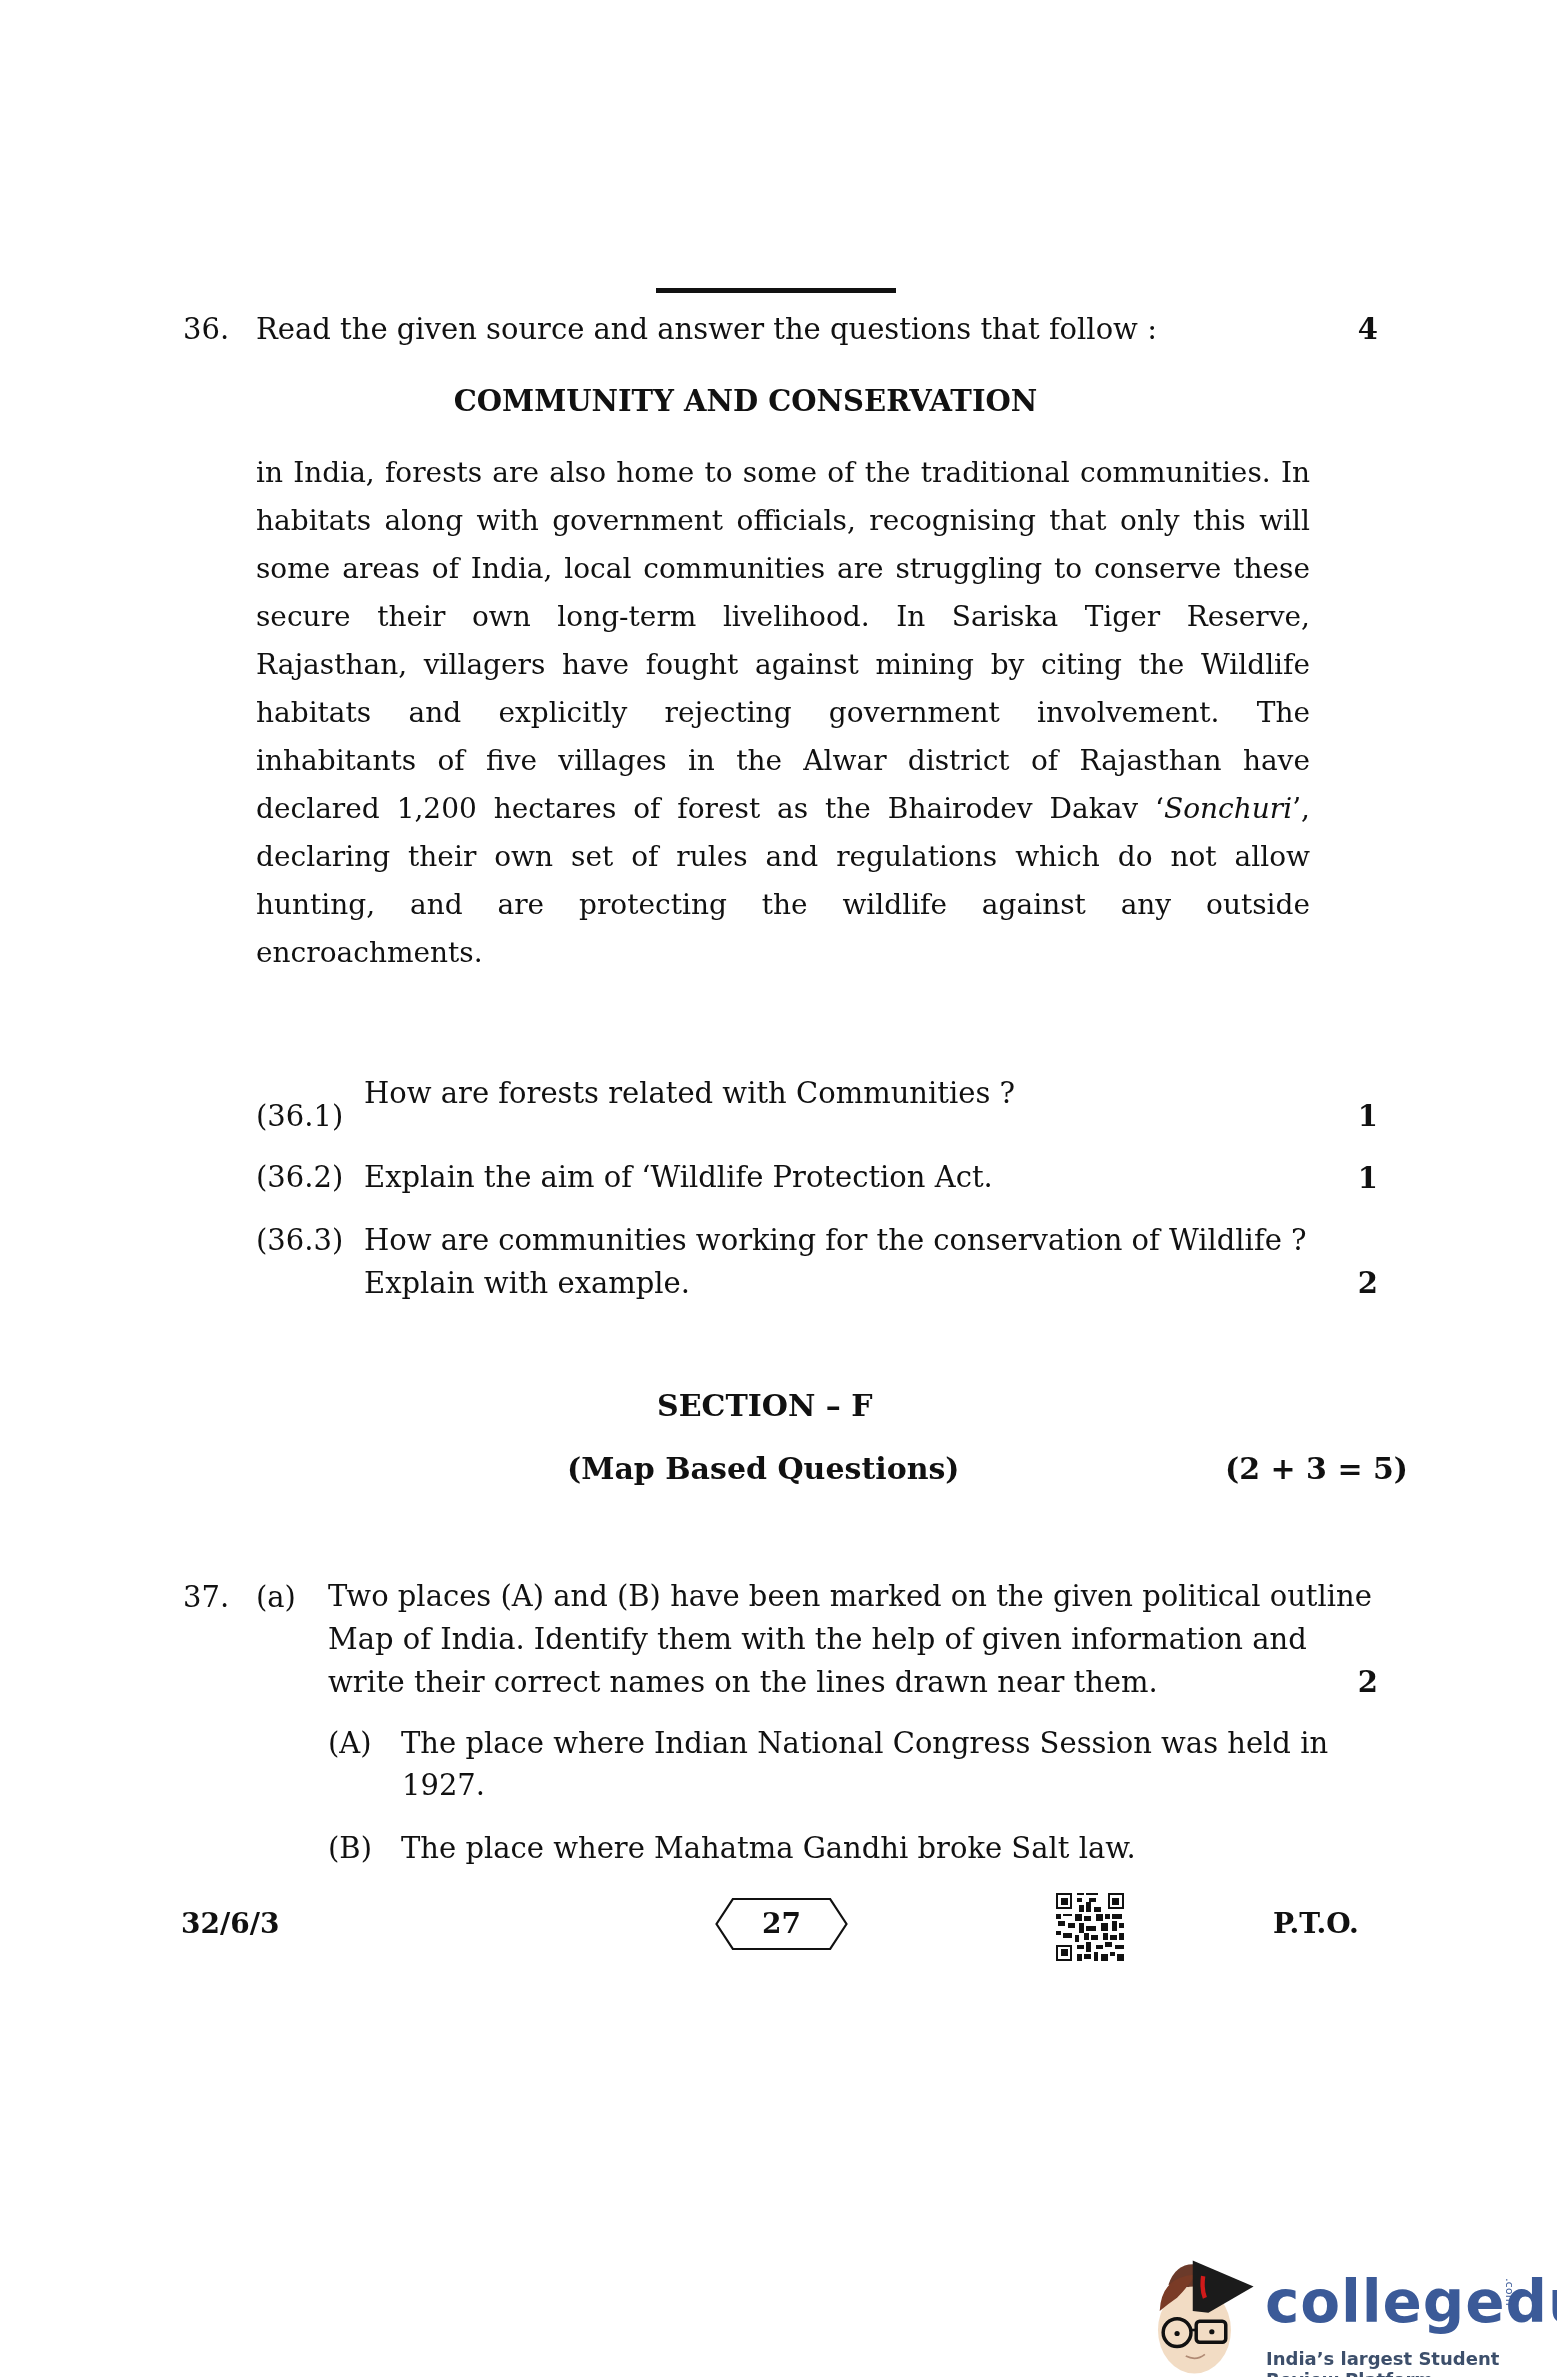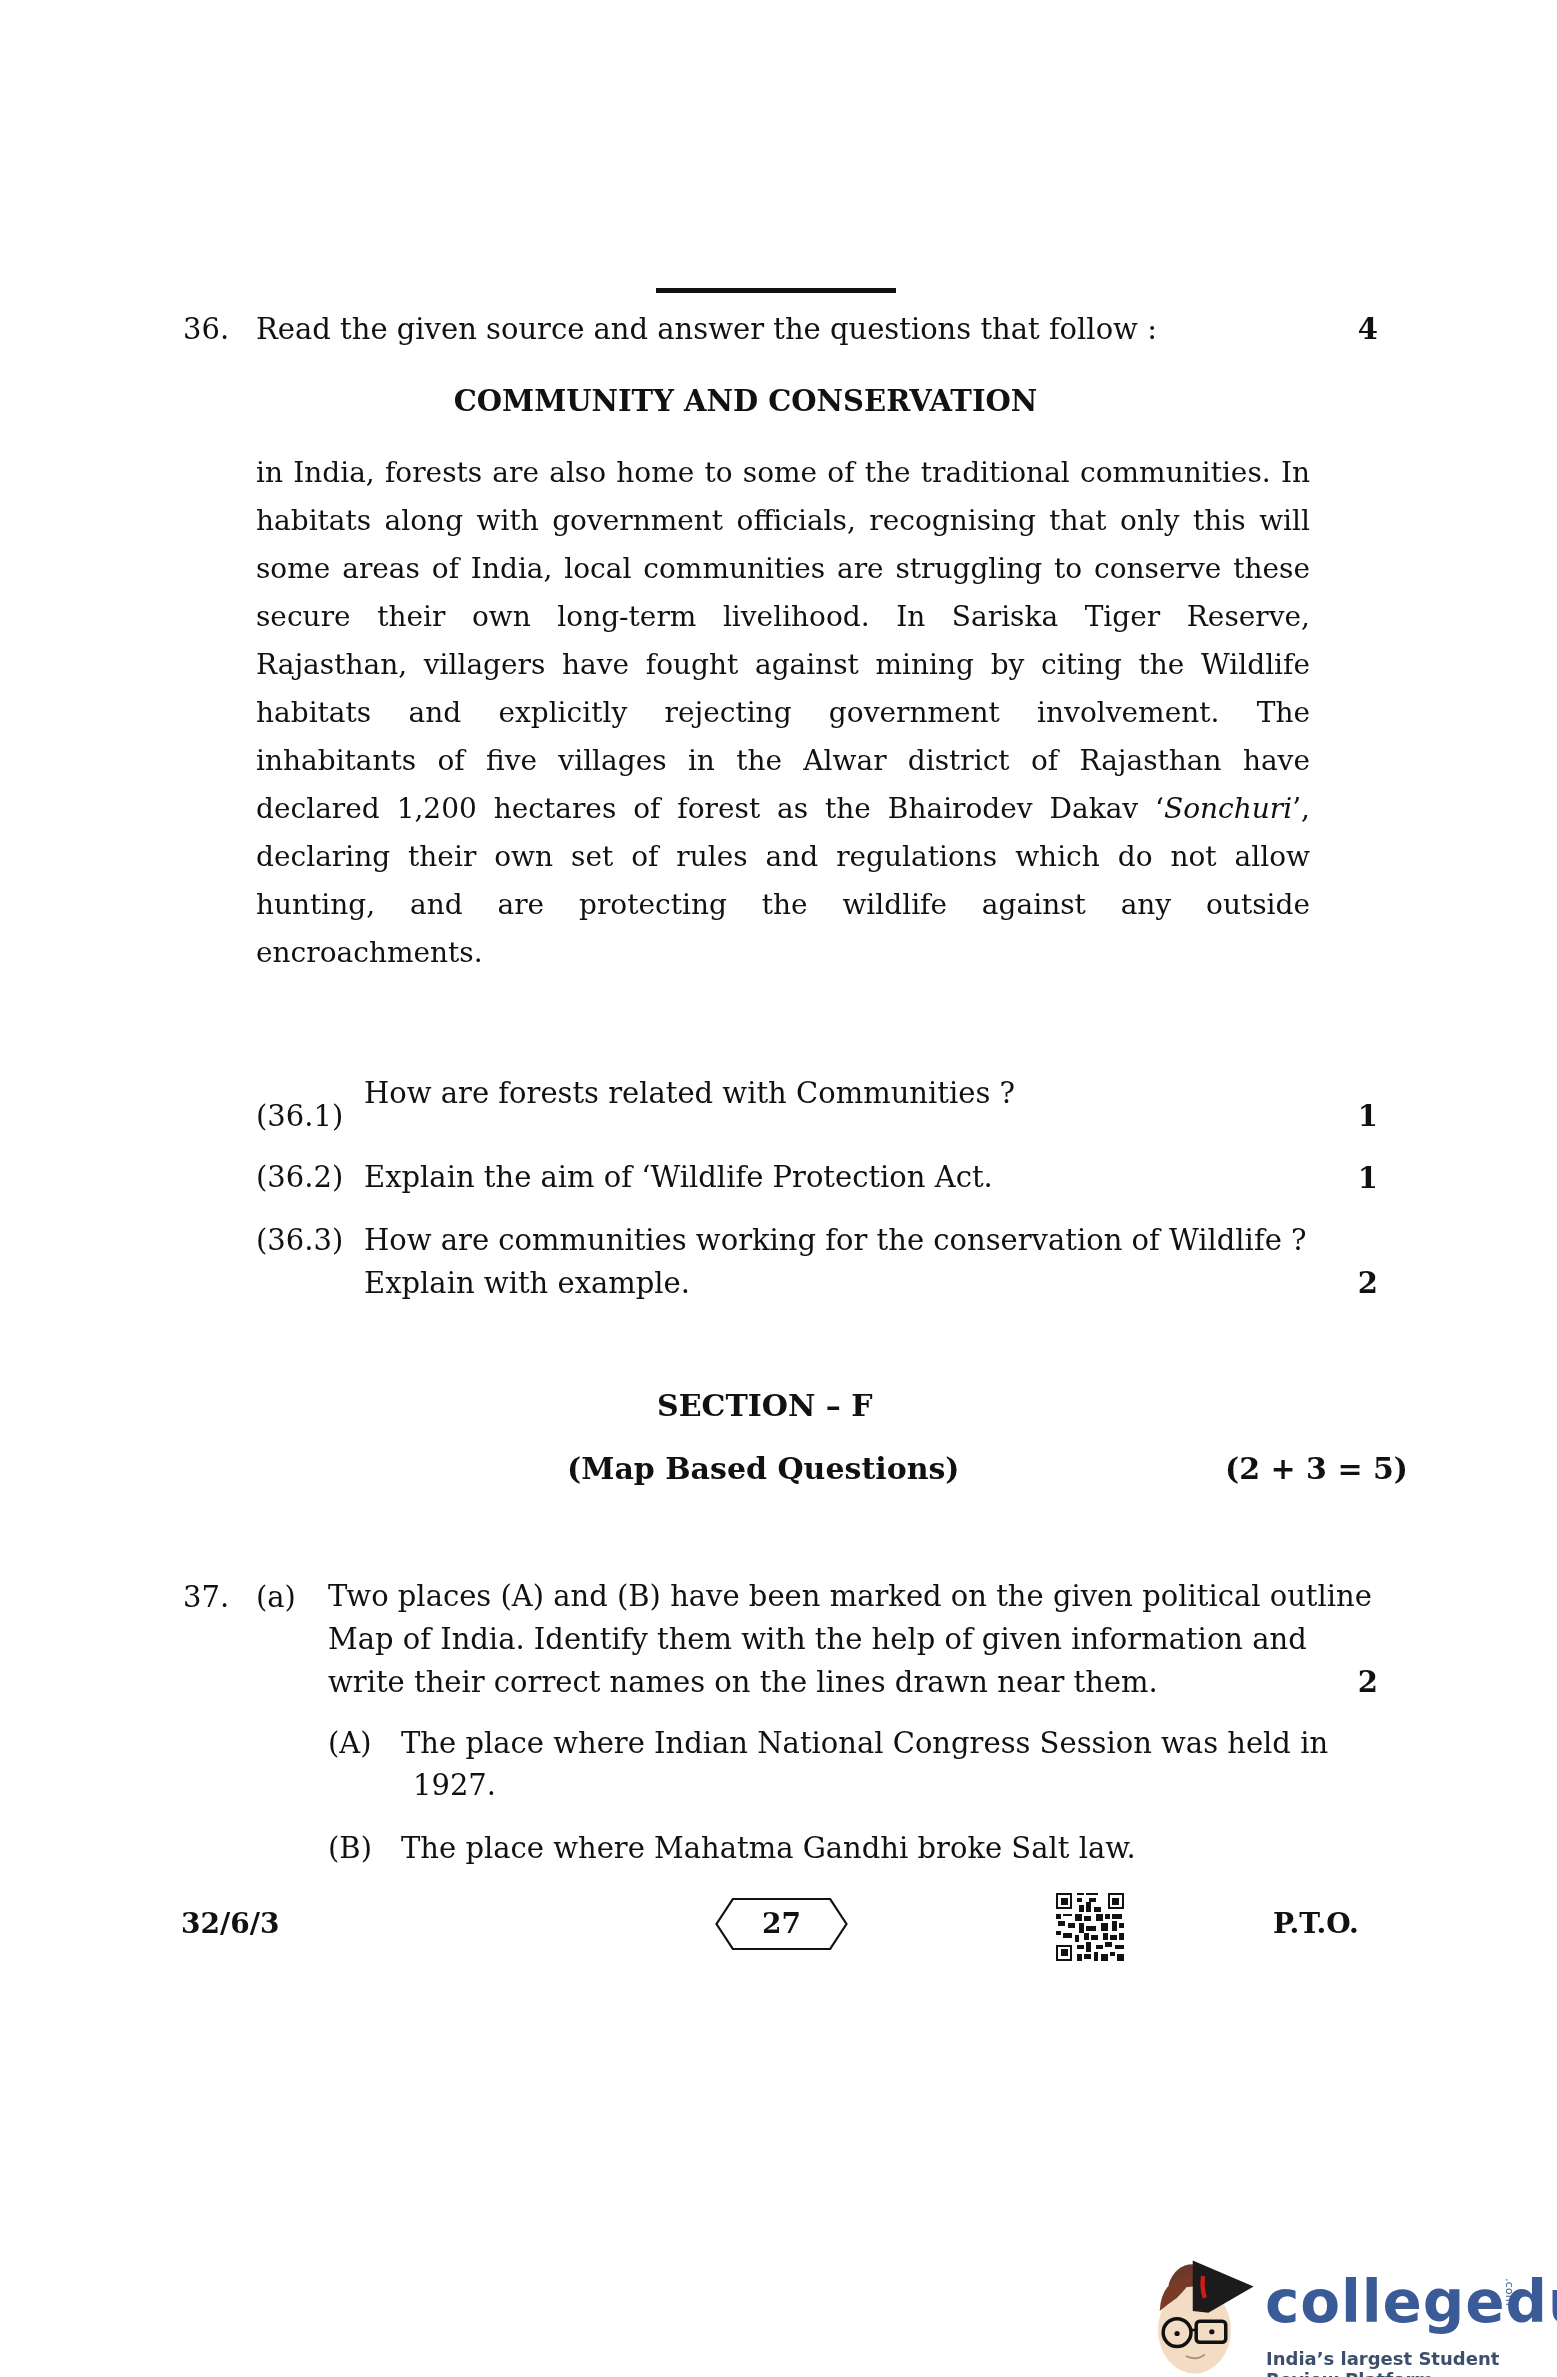--- a/index.html
+++ b/index.html
@@ -85,21 +85,21 @@
 
 <div class="abs qnum" style="left:183px; top:1580px;">37.</div>
 <div class="abs txt" style="left:256px; top:1580px; line-height:35px;">(a)</div>
 <div class="abs txt" style="left:328px; top:1575px; line-height:43px;">Two places (A) and (B) have been marked on the given political outline</div>
 <div class="abs txt" style="left:328px; top:1618px; line-height:43px;">Map of India. Identify them with the help of given information and</div>
 <div class="abs txt" style="left:328px; top:1661px; line-height:43px;">write their correct names on the lines drawn near them.</div>
 <div class="abs marks" style="left:1343px; top:1665px;">2</div>
 
 <div class="abs txt" style="left:328px; top:1722px; line-height:43px;">(A)</div>
 <div class="abs txt" style="left:401px; top:1722px; line-height:43px;">The place where Indian National Congress Session was held in</div>
-<div class="abs txt" style="left:413px; top:1764px; line-height:43px;">1927.</div>
+<div class="abs txt" style="left:402px; top:1764px; line-height:43px;">1927.</div>
 
 <div class="abs txt" style="left:328px; top:1827px; line-height:43px;">(B)</div>
 <div class="abs txt" style="left:401px; top:1827px; line-height:43px;">The place where Mahatma Gandhi broke Salt law.</div>
 
 <div class="abs footer-code" style="left:181px; top:1907px;">32/6/3</div>
 
 <svg id="page-hex" class="abs" viewBox="0 0 152 60">
   <polygon points="20,1 132,1 151,30 132,59 20,59 1,30" fill="none" stroke="#111" stroke-width="2.5"></polygon>
 </svg>
 <div id="page-num" class="abs">27</div>

